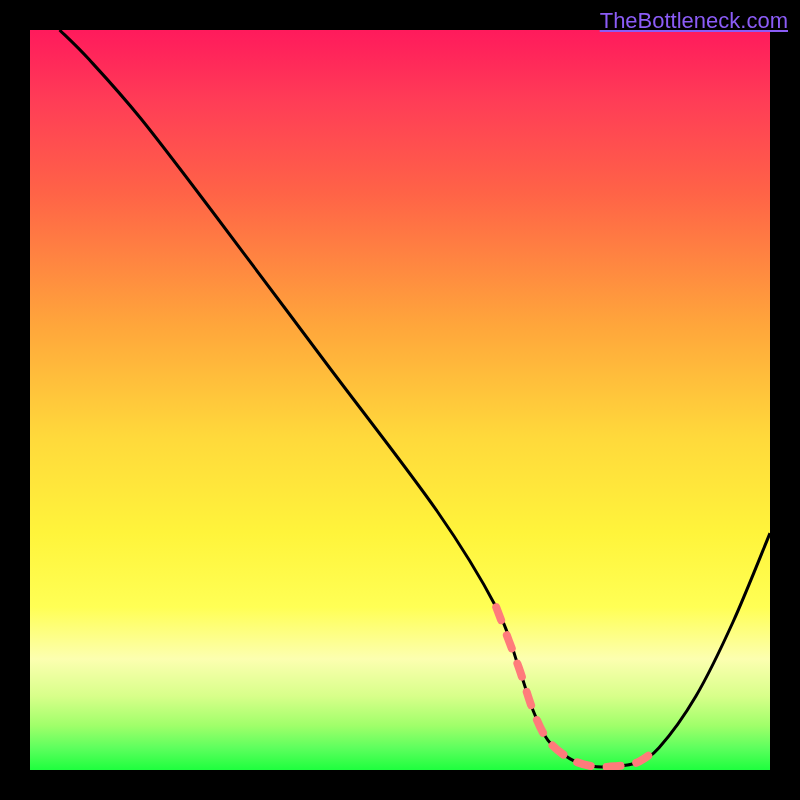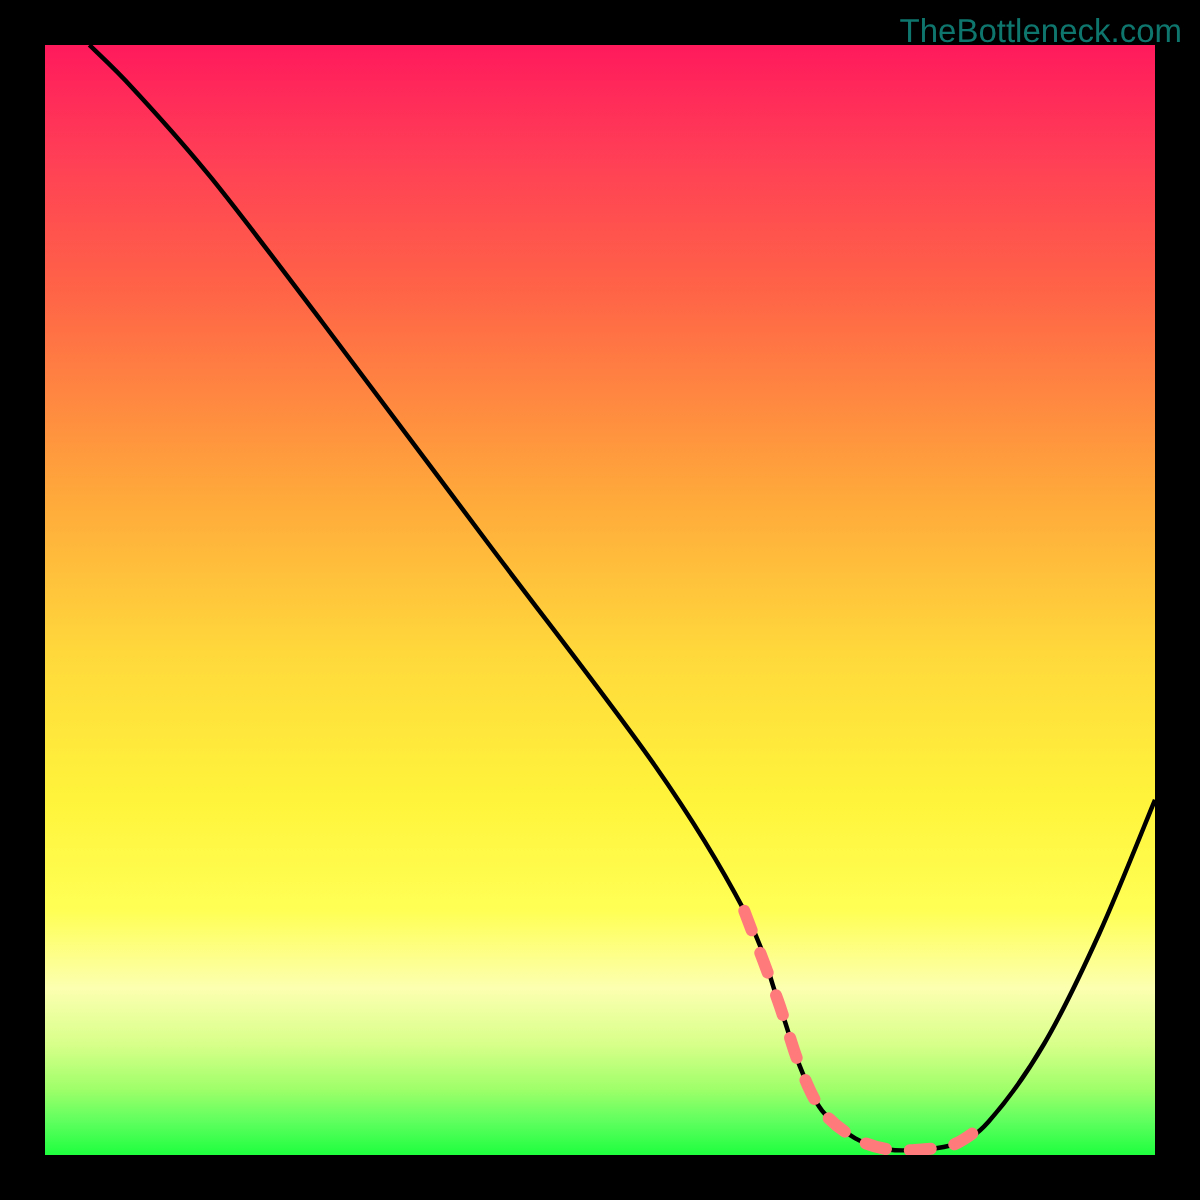--- a/index.html
+++ b/index.html
@@ -7,24 +7,25 @@
     width: 800px;
     height: 800px;
     background: #000;
     position: relative;
     font-family: Arial, sans-serif;
   }
   .watermark {
     position: absolute;
     top: 8px;
     right: 12px;
-    color: #0f766e;
+    color: #8b5cf6;
     font-size: 22px;
     font-weight: normal;
     z-index: 10;
+    text-decoration: underline;
   }
   .plot-area {
     position: absolute;
     left: 30px;
     top: 30px;
     width: 740px;
     height: 740px;
     overflow: hidden;
   }
   .gradient-bg {

